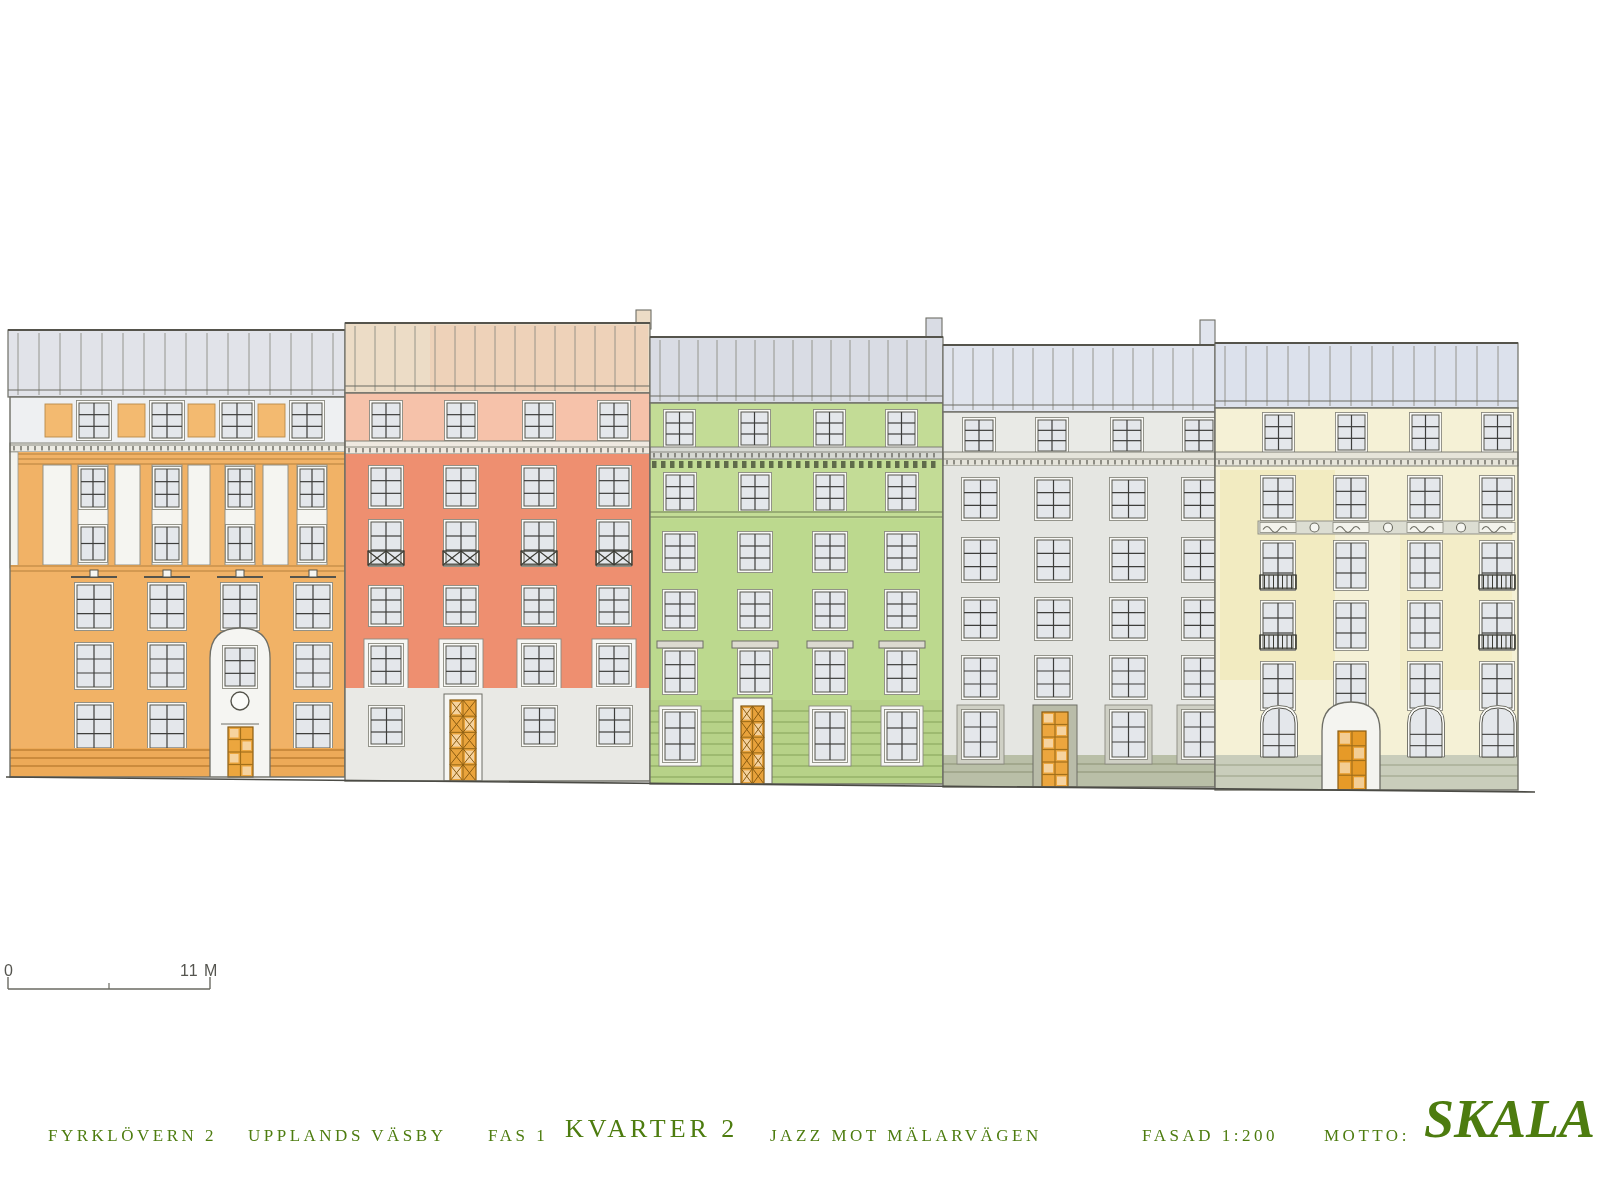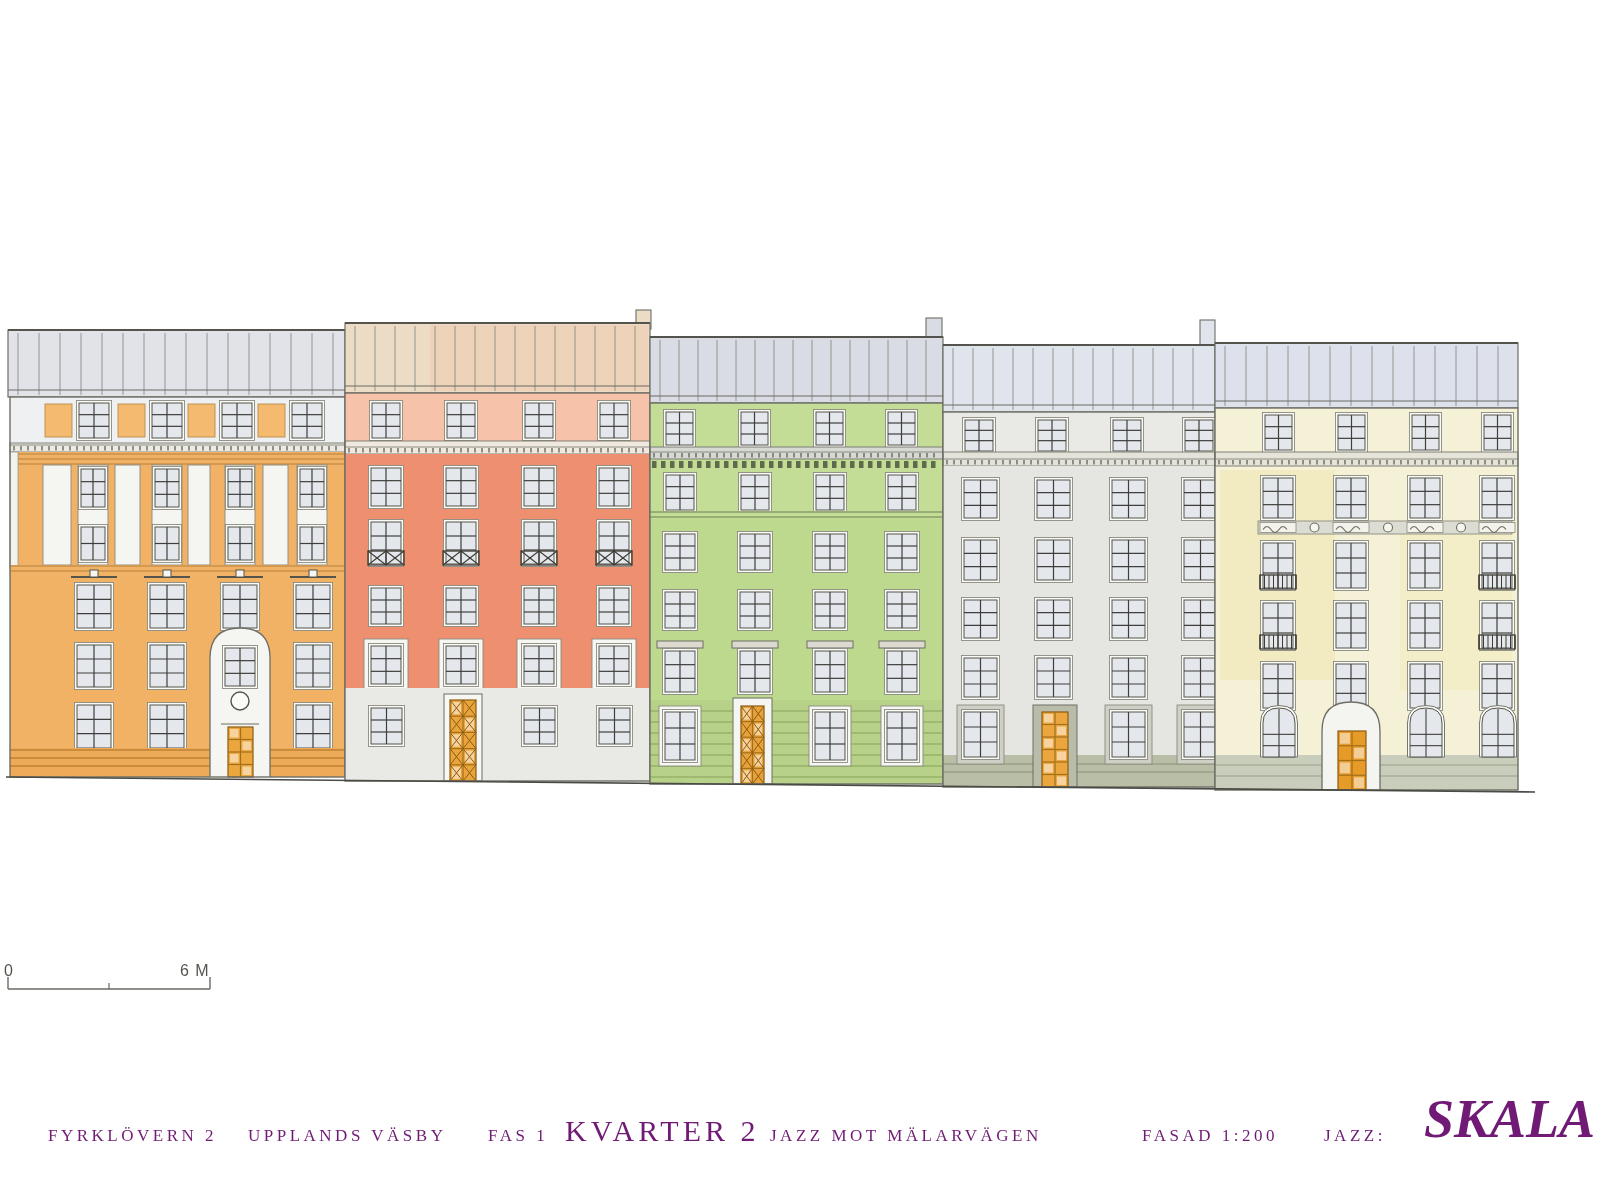--- a/index.html
+++ b/index.html
@@ -1,21 +1,21 @@
 <!DOCTYPE html>
 <html><head>
 <meta charset="utf-8">
 <style>
   html,body{margin:0;padding:0;background:#ffffff;}
   .page{position:relative;width:1600px;height:1200px;background:#ffffff;overflow:hidden;
         font-family:"Liberation Serif",serif;}
   .page svg{position:absolute;left:0;top:0;}
-  .caption span, .sb{position:absolute;white-space:nowrap;color:#701a75;}
+  .caption span, .sb{position:absolute;white-space:nowrap;color:#4d7c0f;}
   .t-sm{top:1126px;font-size:17px;letter-spacing:3.5px;}
-  .t-lg{top:1114px;font-size:30px;letter-spacing:4px;}
+  .t-lg{top:1114px;font-size:26px;letter-spacing:4px;}
   .t-motto{top:1088px;font-size:54px;font-style:italic;font-weight:700;letter-spacing:0;}
   .sb{top:962px;font-size:16px;color:#55554f;letter-spacing:1px;font-family:"Liberation Sans",sans-serif;}
 </style>
 </head>
 <body>
 
 <div class="page">
 
   <svg id="drawing" width="1600" height="1200" viewBox="0 0 1600 1200">
       <g>
@@ -1295,25 +1295,25 @@
       </g>
       <g>
         <line x1="8" y1="989" x2="210" y2="989" stroke="#6a6a62" stroke-width="1.6"></line>
         <line x1="8" y1="977" x2="8" y2="989" stroke="#6a6a62" stroke-width="1.4"></line>
         <line x1="210" y1="977" x2="210" y2="989" stroke="#6a6a62" stroke-width="1.4"></line>
         <line x1="109" y1="983" x2="109" y2="989" stroke="#6a6a62" stroke-width="1.2"></line>
       </g>
     </svg>
 
   <span class="sb" style="left:4px">0</span>
-  <span class="sb" style="left:180px">6 M</span>
+  <span class="sb" style="left:180px">11 M</span>
 
   <div class="caption">
     <span class="t-sm" style="left:48px">FYRKLÖVERN 2</span>
     <span class="t-sm" style="left:248px">UPPLANDS VÄSBY</span>
     <span class="t-sm" style="left:488px">FAS 1</span>
     <span class="t-lg" style="left:565px">KVARTER 2</span>
     <span class="t-sm" style="left:770px">JAZZ MOT MÄLARVÄGEN</span>
     <span class="t-sm" style="left:1142px">FASAD 1:200</span>
-    <span class="t-sm" style="left:1324px">JAZZ:</span>
+    <span class="t-sm" style="left:1324px">MOTTO:</span>
     <span class="t-motto" style="left:1424px">SKALA</span>
   </div>
 </div>
 
 </body></html>

